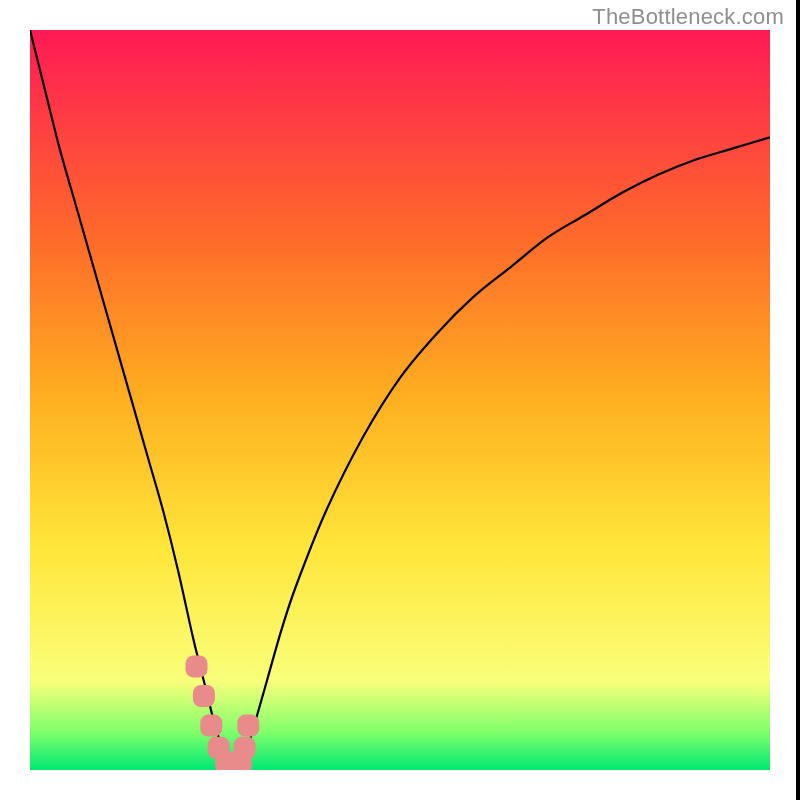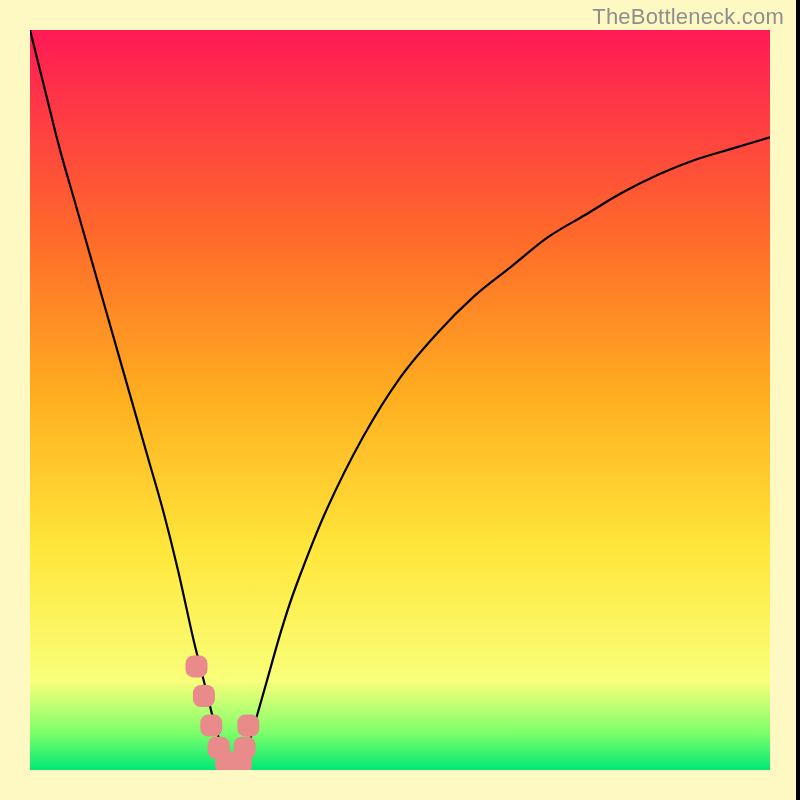--- a/index.html
+++ b/index.html
@@ -9,21 +9,21 @@
     height: 800px;
     background: #000;
     overflow: hidden;
   }
   .frame {
     position: absolute;
     left: 0;
     top: 0;
     width: 796px;
     height: 800px;
-    background: #fef9c3;
+    background: #ffffff;
   }
   .plot {
     position: absolute;
     left: 30px;
     top: 30px;
     width: 740px;
     height: 740px;
     overflow: hidden;
   }
   .gradient {

